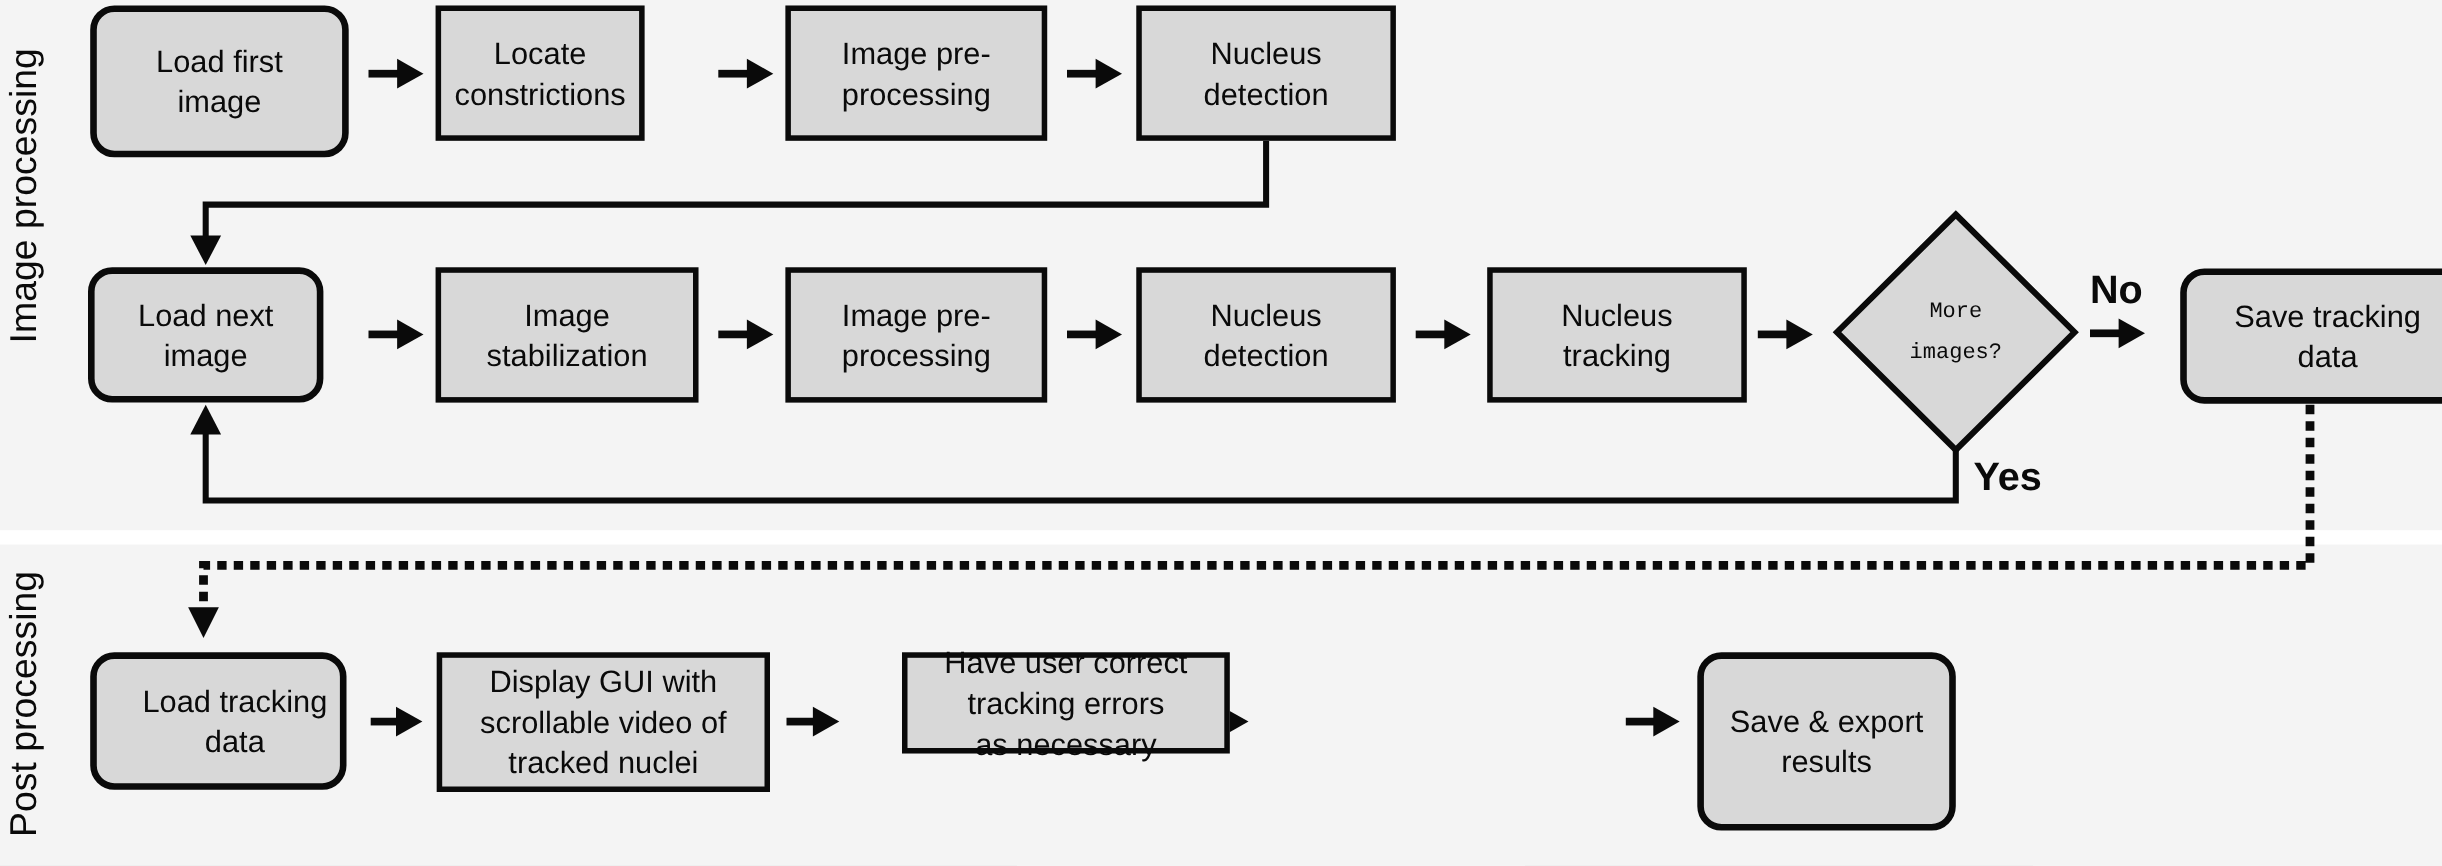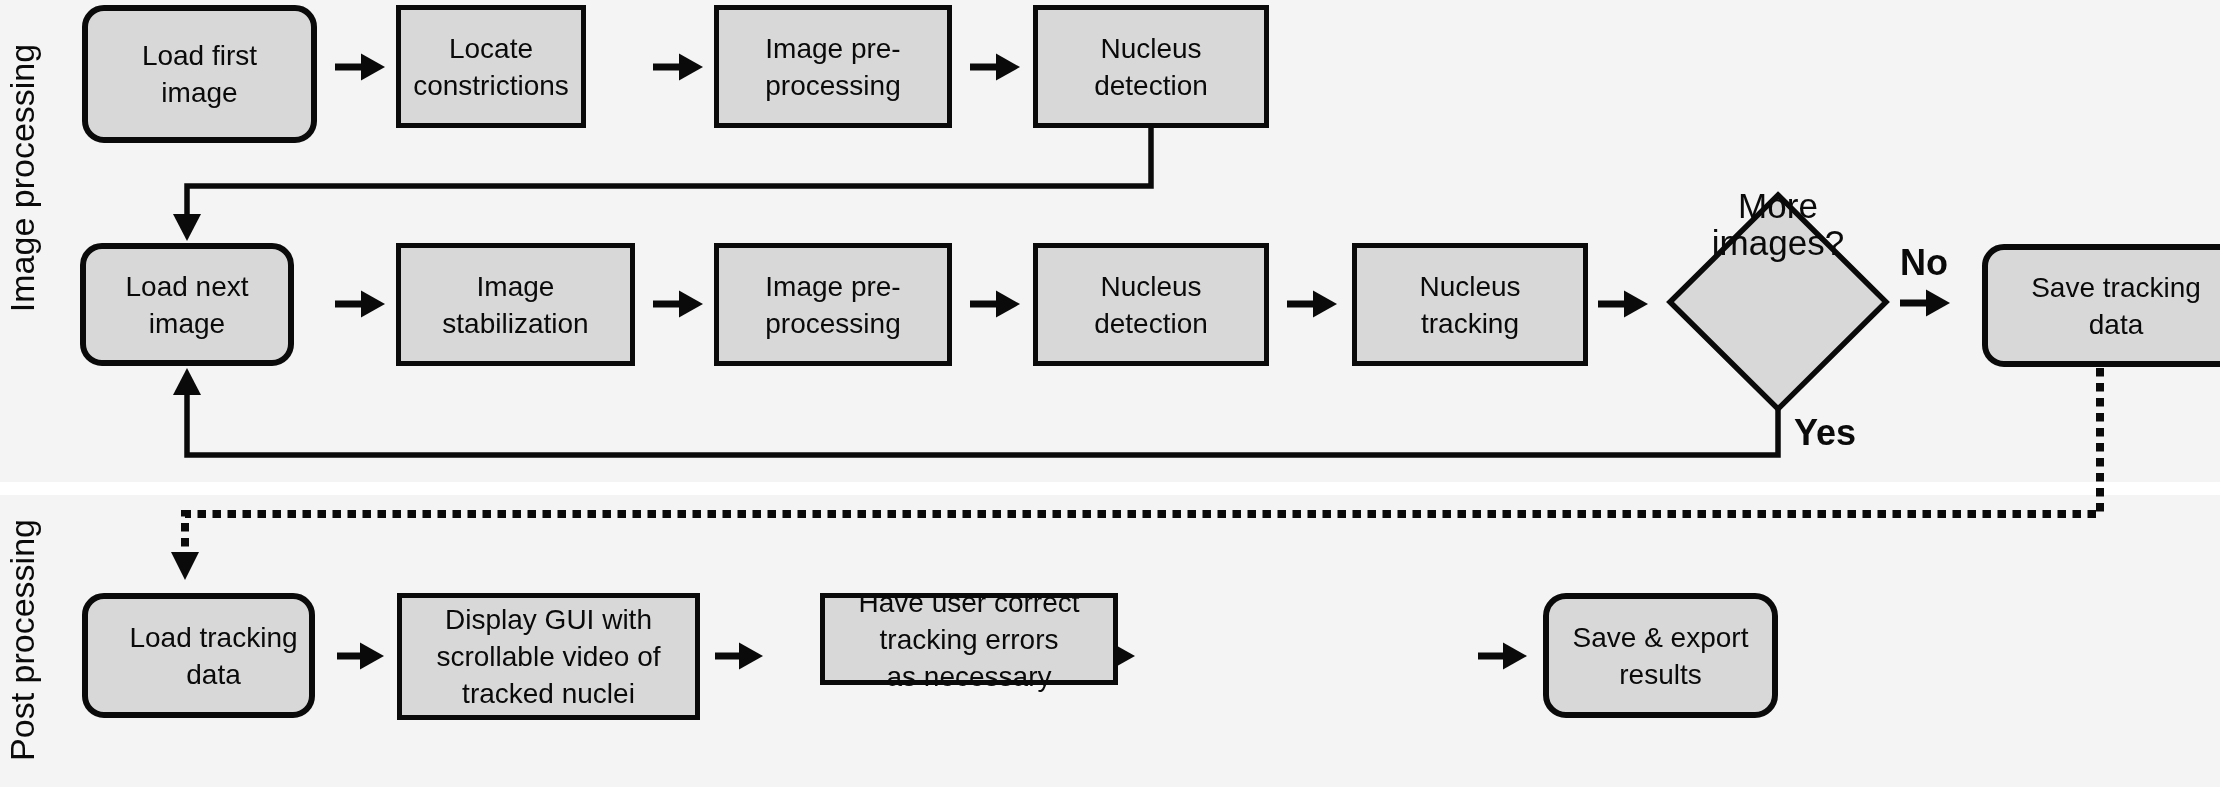--- a/index.html
+++ b/index.html
@@ -26,24 +26,25 @@
     border:5px solid #0a0a0a;
     display:flex;align-items:center;justify-content:center;
     text-align:center;
     font-size:28px;line-height:37px;
     white-space:pre-line;
   }
   .node.rounded{border-radius:22px;border-width:6px;}
   .node.rect{border-radius:0;}
   .diamond-wrap{
     position:absolute;
-    display:flex;justify-content:center;
+    display:flex;align-items:center;justify-content:center;
     text-align:center;
-    font-size:35px;line-height:37px;
+    font-size:20px;line-height:37px;
     white-space:pre-line;
+    font-family:Liberation Mono, monospace;
   }
   .diamond-wrap svg{position:absolute;left:0;top:0;}
   .diamond-label{position:relative;}
   .vlabel{
     position:absolute;
     width:320px;height:40px;
     display:flex;align-items:center;justify-content:center;
     transform:rotate(-90deg);
     font-size:34px;
     white-space:nowrap;
@@ -172,16 +173,16 @@
   <div class="edge-label" style="left:1794px;top:412px;">Yes</div>
 
   <div class="node rounded" style="left:82px;top:593px;width:233px;height:125px;padding-left:30px;">Load tracking
 data</div>
   <div class="node rect" style="left:397px;top:593px;width:303px;height:127px;">Display GUI with
 scrollable video of
 tracked nuclei</div>
   <div class="node rect" style="left:820px;top:593px;width:298px;height:92px;">Have user correct
 tracking errors
 as necessary</div>
-  <div class="node rounded" style="left:1543px;top:593px;width:235px;height:125px;border-radius:23px;">Save &amp; export
+  <div class="node rounded" style="left:1543px;top:593px;width:235px;height:162px;">Save &amp; export
 results</div>
 
 </div>
 
 </body></html>

